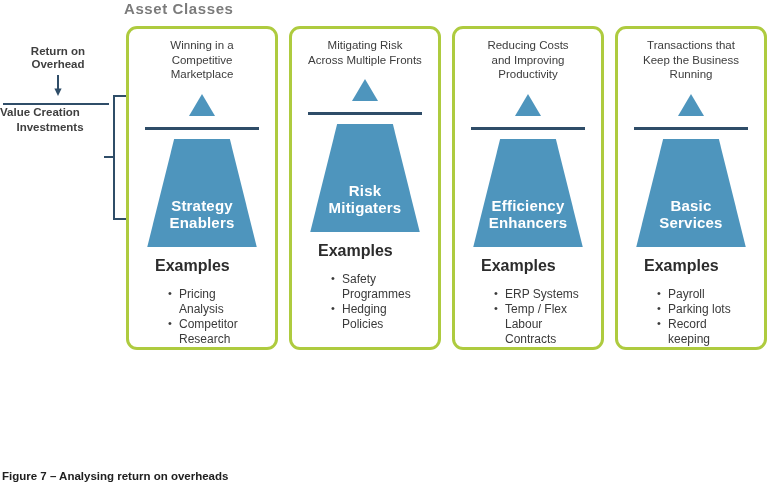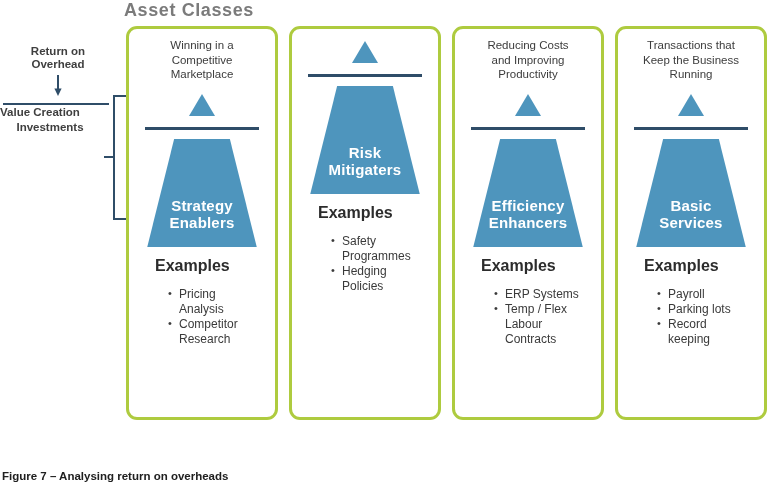--- a/index.html
+++ b/index.html
@@ -14,21 +14,21 @@
     overflow: hidden;
     font-family: "Liberation Sans", sans-serif;
     color: #2b2b2b;
   }
 
   
   #asset-classes-title {
     position: absolute;
     left: 124px;
     top: 0px;
-    font-size: 18px;
+    font-size: 15px;
     font-weight: bold;
     color: #7b7b7b;
     letter-spacing: 0.6px;
   }
 
   
   #ratio-block {
     position: absolute;
     left: 2px;
     top: 45px;
@@ -72,21 +72,21 @@
     top: 90px;
     width: 40px;
     height: 135px;
   }
 
   
   .column {
     position: absolute;
     top: 26px;
     width: 152px;
-    height: 394px;
+    height: 324px;
     border: 3px solid #aecb3f;
     border-radius: 11px;
     background: #ffffff;
     box-sizing: border-box;
   }
   #column-0 { left: 126px; }
   #column-1 { left: 289px; }
   #column-2 { left: 452px; }
   #column-3 { left: 615px; }
 
@@ -238,20 +238,25 @@
   <div class="examples-block">
     <div class="examples-title">Examples</div>
     <ul class="examples-list">
       <li>Pricing Analysis</li>
       <li>Competitor Research</li>
     </ul>
   </div>
 </div>
 
 <div class="column" id="column-1">
+  <div class="col-heading">
+    <div>Mitigating Risk</div>
+    <div>Across Multiple Fronts</div>
+    <div></div>
+  </div>
   <div class="up-triangle-wrap">
     <div class="up-triangle"></div>
   </div>
   <div class="col-divider"></div>
   <div class="trapezoid-wrap">
     <svg viewBox="0 0 152 108" preserveAspectRatio="none">
       <polygon points="47,0 105,0 133,108 19,108" fill="#4e95bd"></polygon>
     </svg>
     <div class="trapezoid-label">
       <div>Risk</div>

